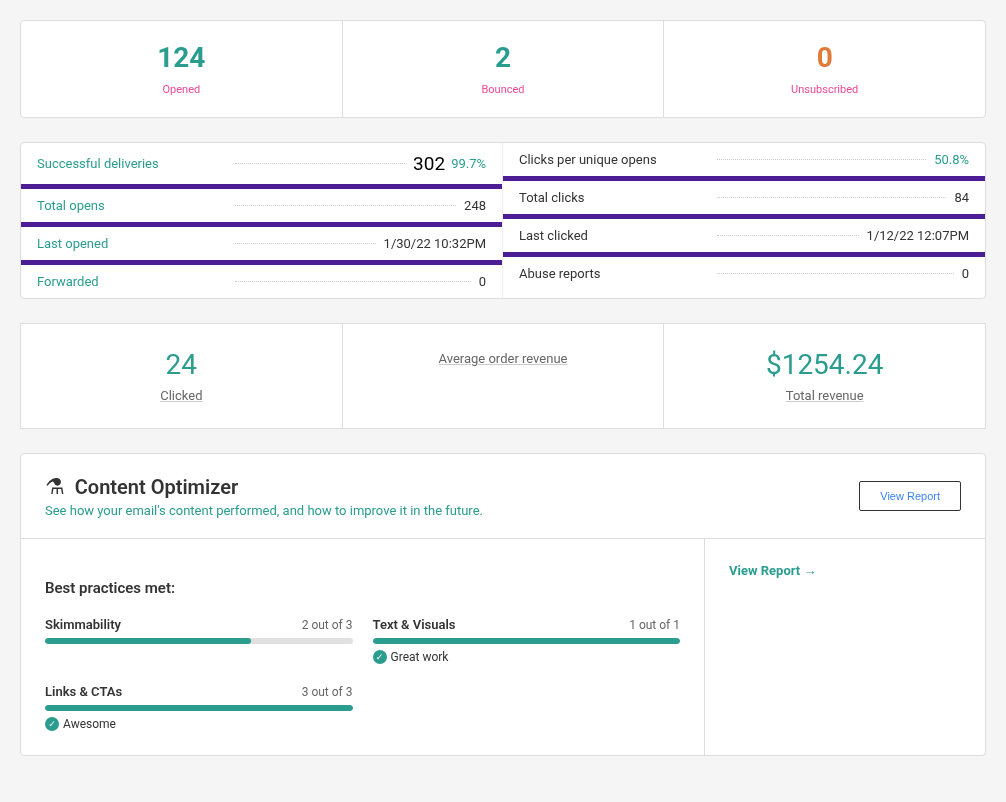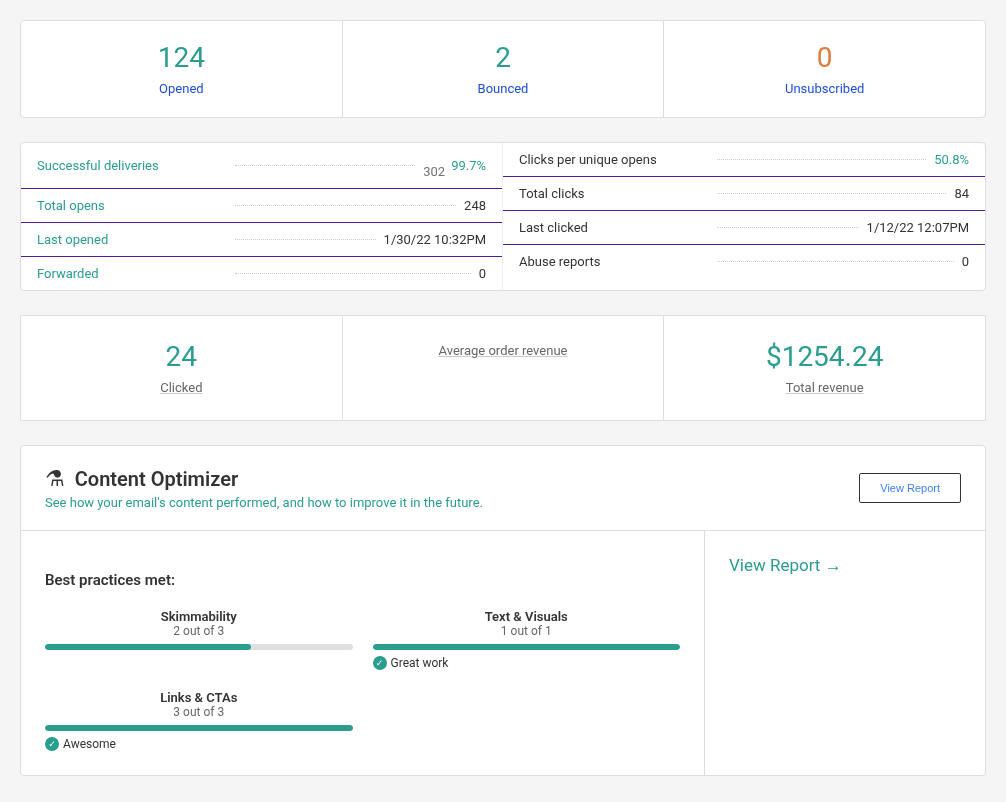--- a/index.html
+++ b/index.html
@@ -20,29 +20,29 @@
     }
     .stat-cell {
       flex: 1;
       text-align: center;
       padding: 20px 16px;
       border-right: 1px solid #ddd;
     }
     .stat-cell:last-child { border-right: none; }
     .stat-number {
       font-size: 28px;
-      font-weight: 400;
+      font-weight: 700;
       color: #2a9d8f;
       display: block;
       margin-bottom: 4px;
     }
     .stat-number.orange { color: #e07b3a; }
     .stat-label {
-      font-size: 13px;
-      color: #1d4ed8;
+      font-size: 11px;
+      color: #ec4899;
     }
 
     
     .revenue-row {
       display: flex;
       background: #fff;
       border: 1px solid #ddd;
       border-radius: 0;
       margin-bottom: 24px;
     }
@@ -137,23 +137,22 @@
     }
     .practices-grid {
       display: grid;
       grid-template-columns: 1fr 1fr;
       gap: 20px;
     }
     .practice-item { }
     .practice-header {
       display: flex;
       justify-content: space-between;
-      align-items: center;
+      align-items: flex-end;
       margin-bottom: 6px;
-      flex-direction: column;
     }
     .practice-name {
       font-size: 13px;
       font-weight: 600;
       color: #333;
     }
     .practice-score {
       font-size: 12px;
       color: #666;
     }
@@ -192,33 +191,33 @@
     .suggestions-text {
       font-size: 14px;
       color: #333;
       line-height: 1.5;
       margin-bottom: 16px;
     }
     .suggestions-text strong {
       font-weight: 600;
     }
     .view-report-link {
-      font-size: 17px;
+      font-size: 13px;
       color: #2a9d8f;
-      font-weight: 400;
+      font-weight: 700;
       text-decoration: none;
       display: flex;
       align-items: center;
       gap: 4px;
     }
     .metric-item {
       display: flex;
       align-items: center;
       padding: 9px 16px;
-      border-bottom: 1px solid #4c1d95;
+      border-bottom: 5px solid #4c1d95;
     }
     .metric-item:last-child { border-bottom: none; }
     .ml { color: #2a9d8f; font-size: 13px; width: 190px; flex-shrink: 0; }
     .md { flex: 1; }
     .mv { font-size: 13px; color: #333; text-align: right; }
     .mv.teal-text { color: #2a9d8f; }
   </style>
 </head>
 <body>
 
@@ -237,21 +236,21 @@
   </div>
 </div>
 
 <div style="display:grid; grid-template-columns:1fr 1fr; background:#fff; border:1px solid #ddd; border-radius:4px; margin-bottom:24px;">
 
   <div style="border-right:1px solid #eee;">
 
     <div class="metric-item">
       <span class="ml">Successful deliveries</span>
       <span class="md" style="border-bottom:1px dotted #ccc; height:1px; margin:0 8px;"></span>
-      <span style="font-size:13px; color:#737373; margin-right:6px;margin-top:12px;">302</span>
+      <span style="font-size:19px; color:#000000; margin-right:6px;">302</span>
       <span style="font-size:13px; color:#2a9d8f;">99.7%</span>
     </div>
 
     <div class="metric-item">
       <span class="ml">Total opens</span>
       <span class="md" style="border-bottom:1px dotted #ccc; height:1px; margin:0 8px;"></span>
       <span class="mv">248</span>
     </div>
 
     <div class="metric-item">

